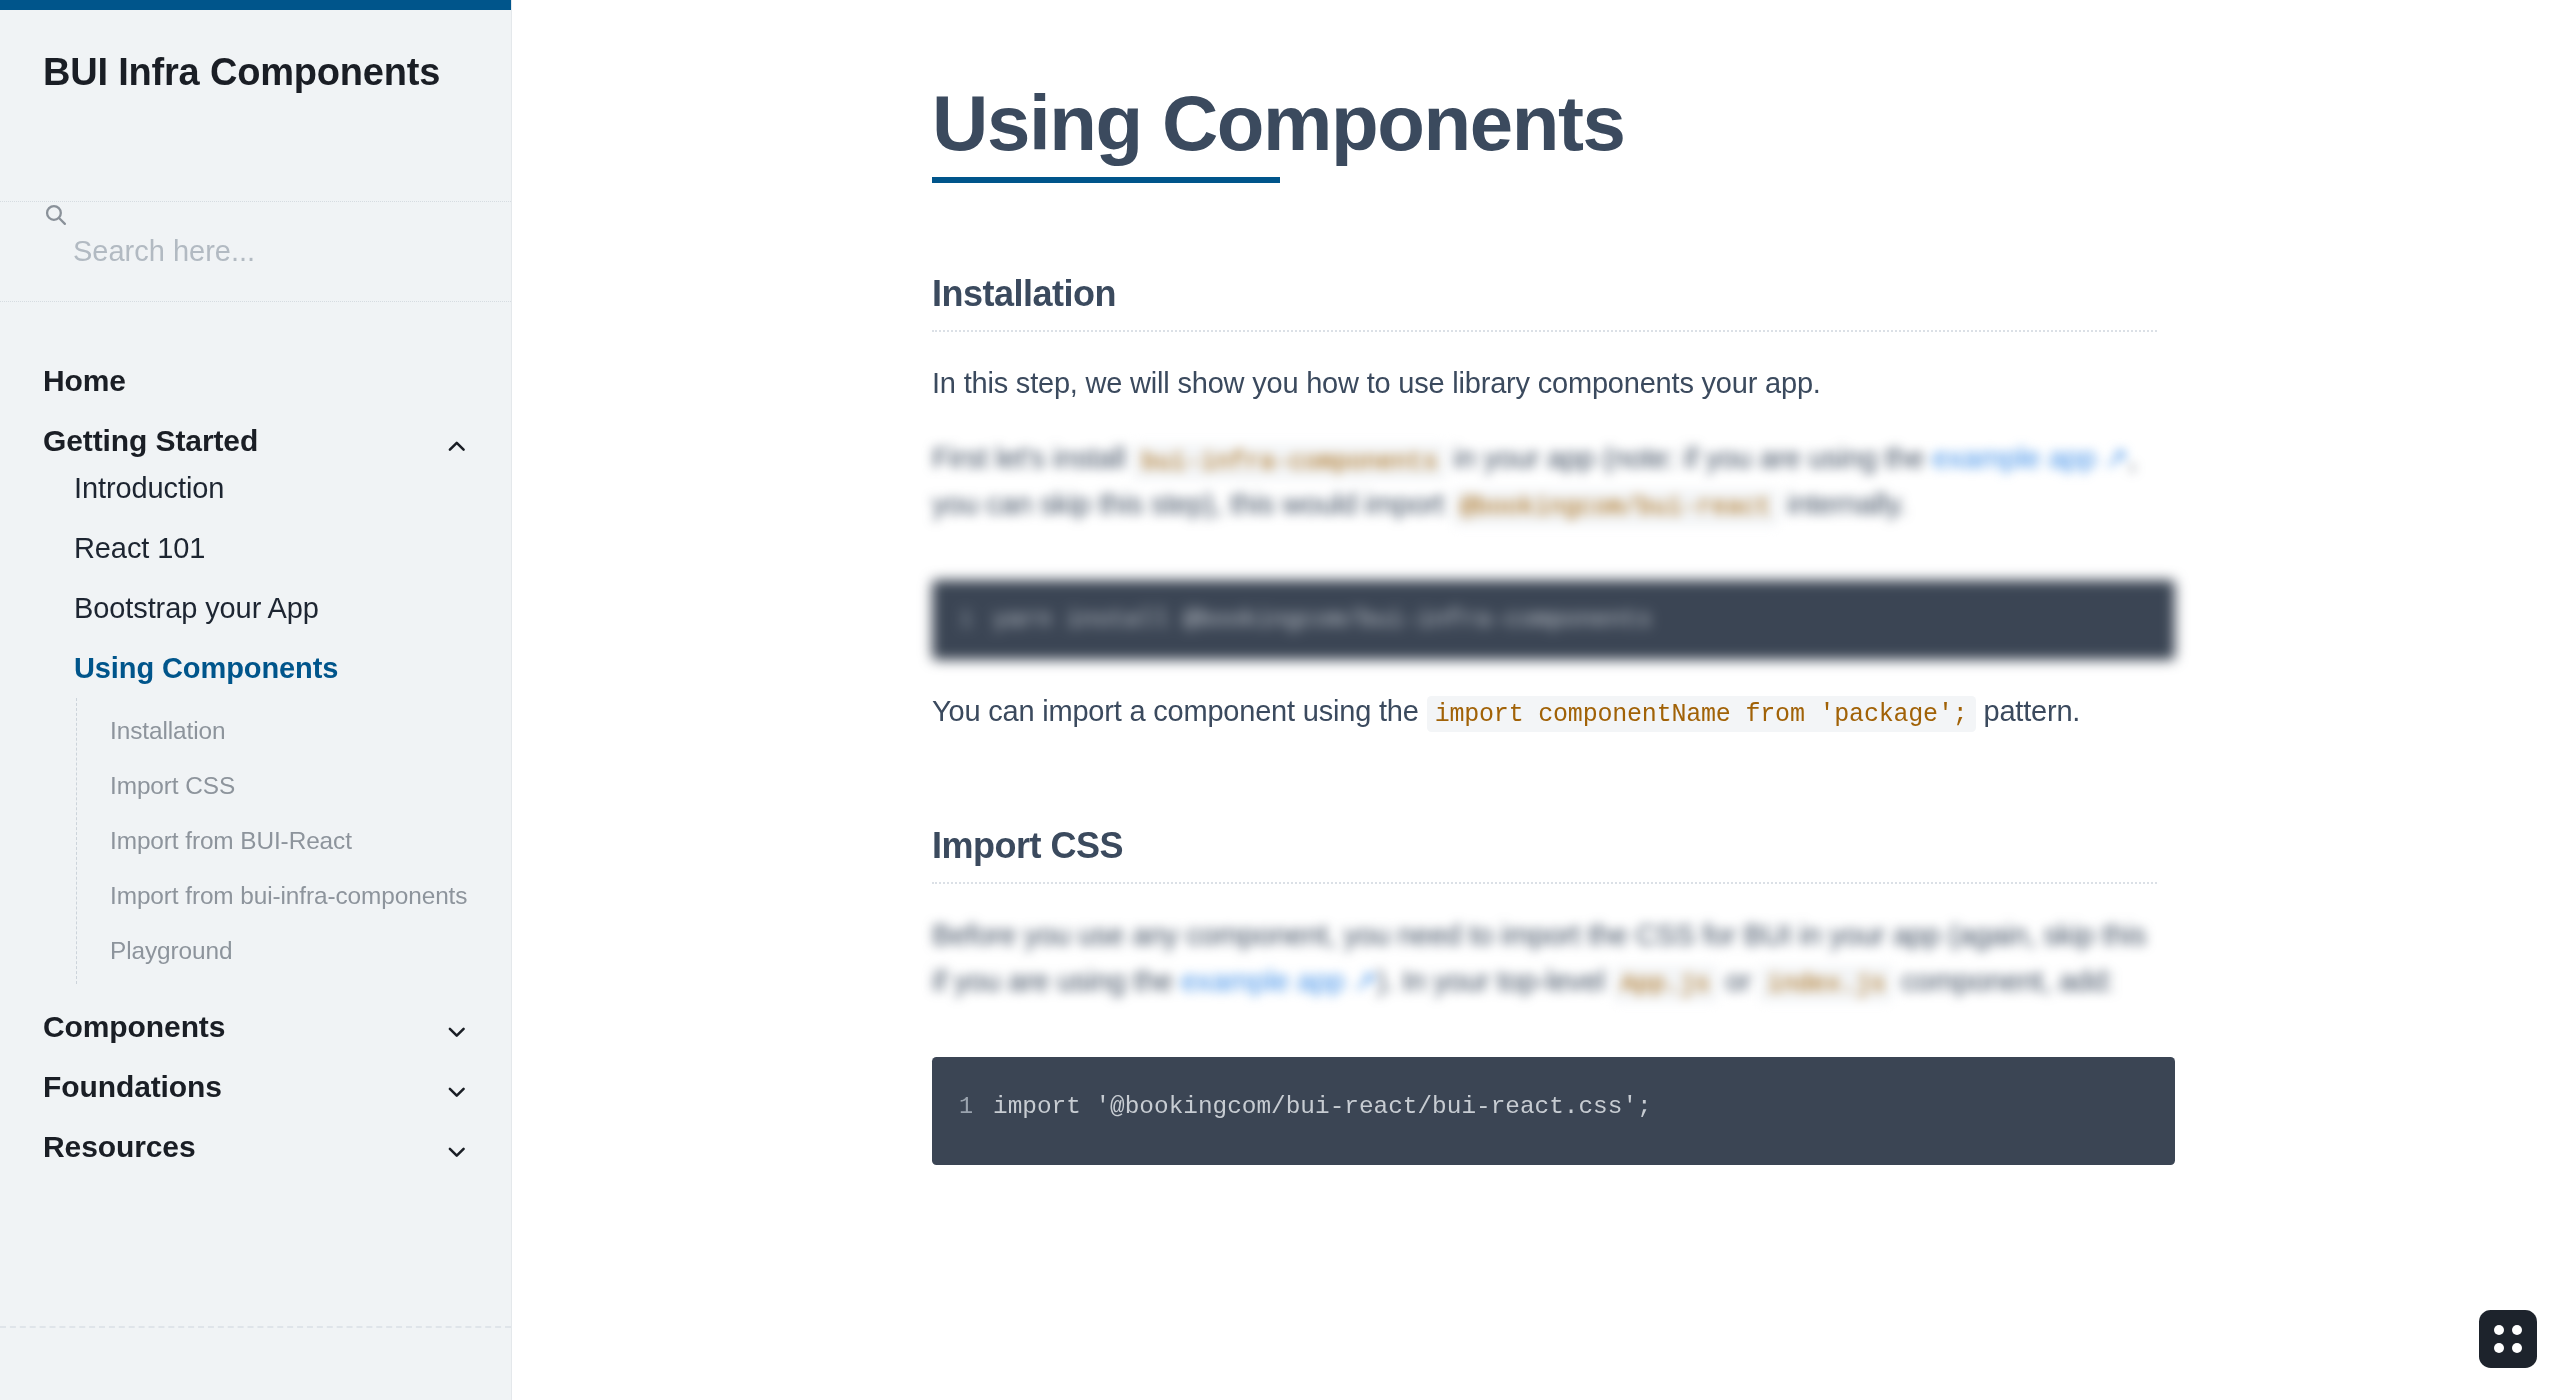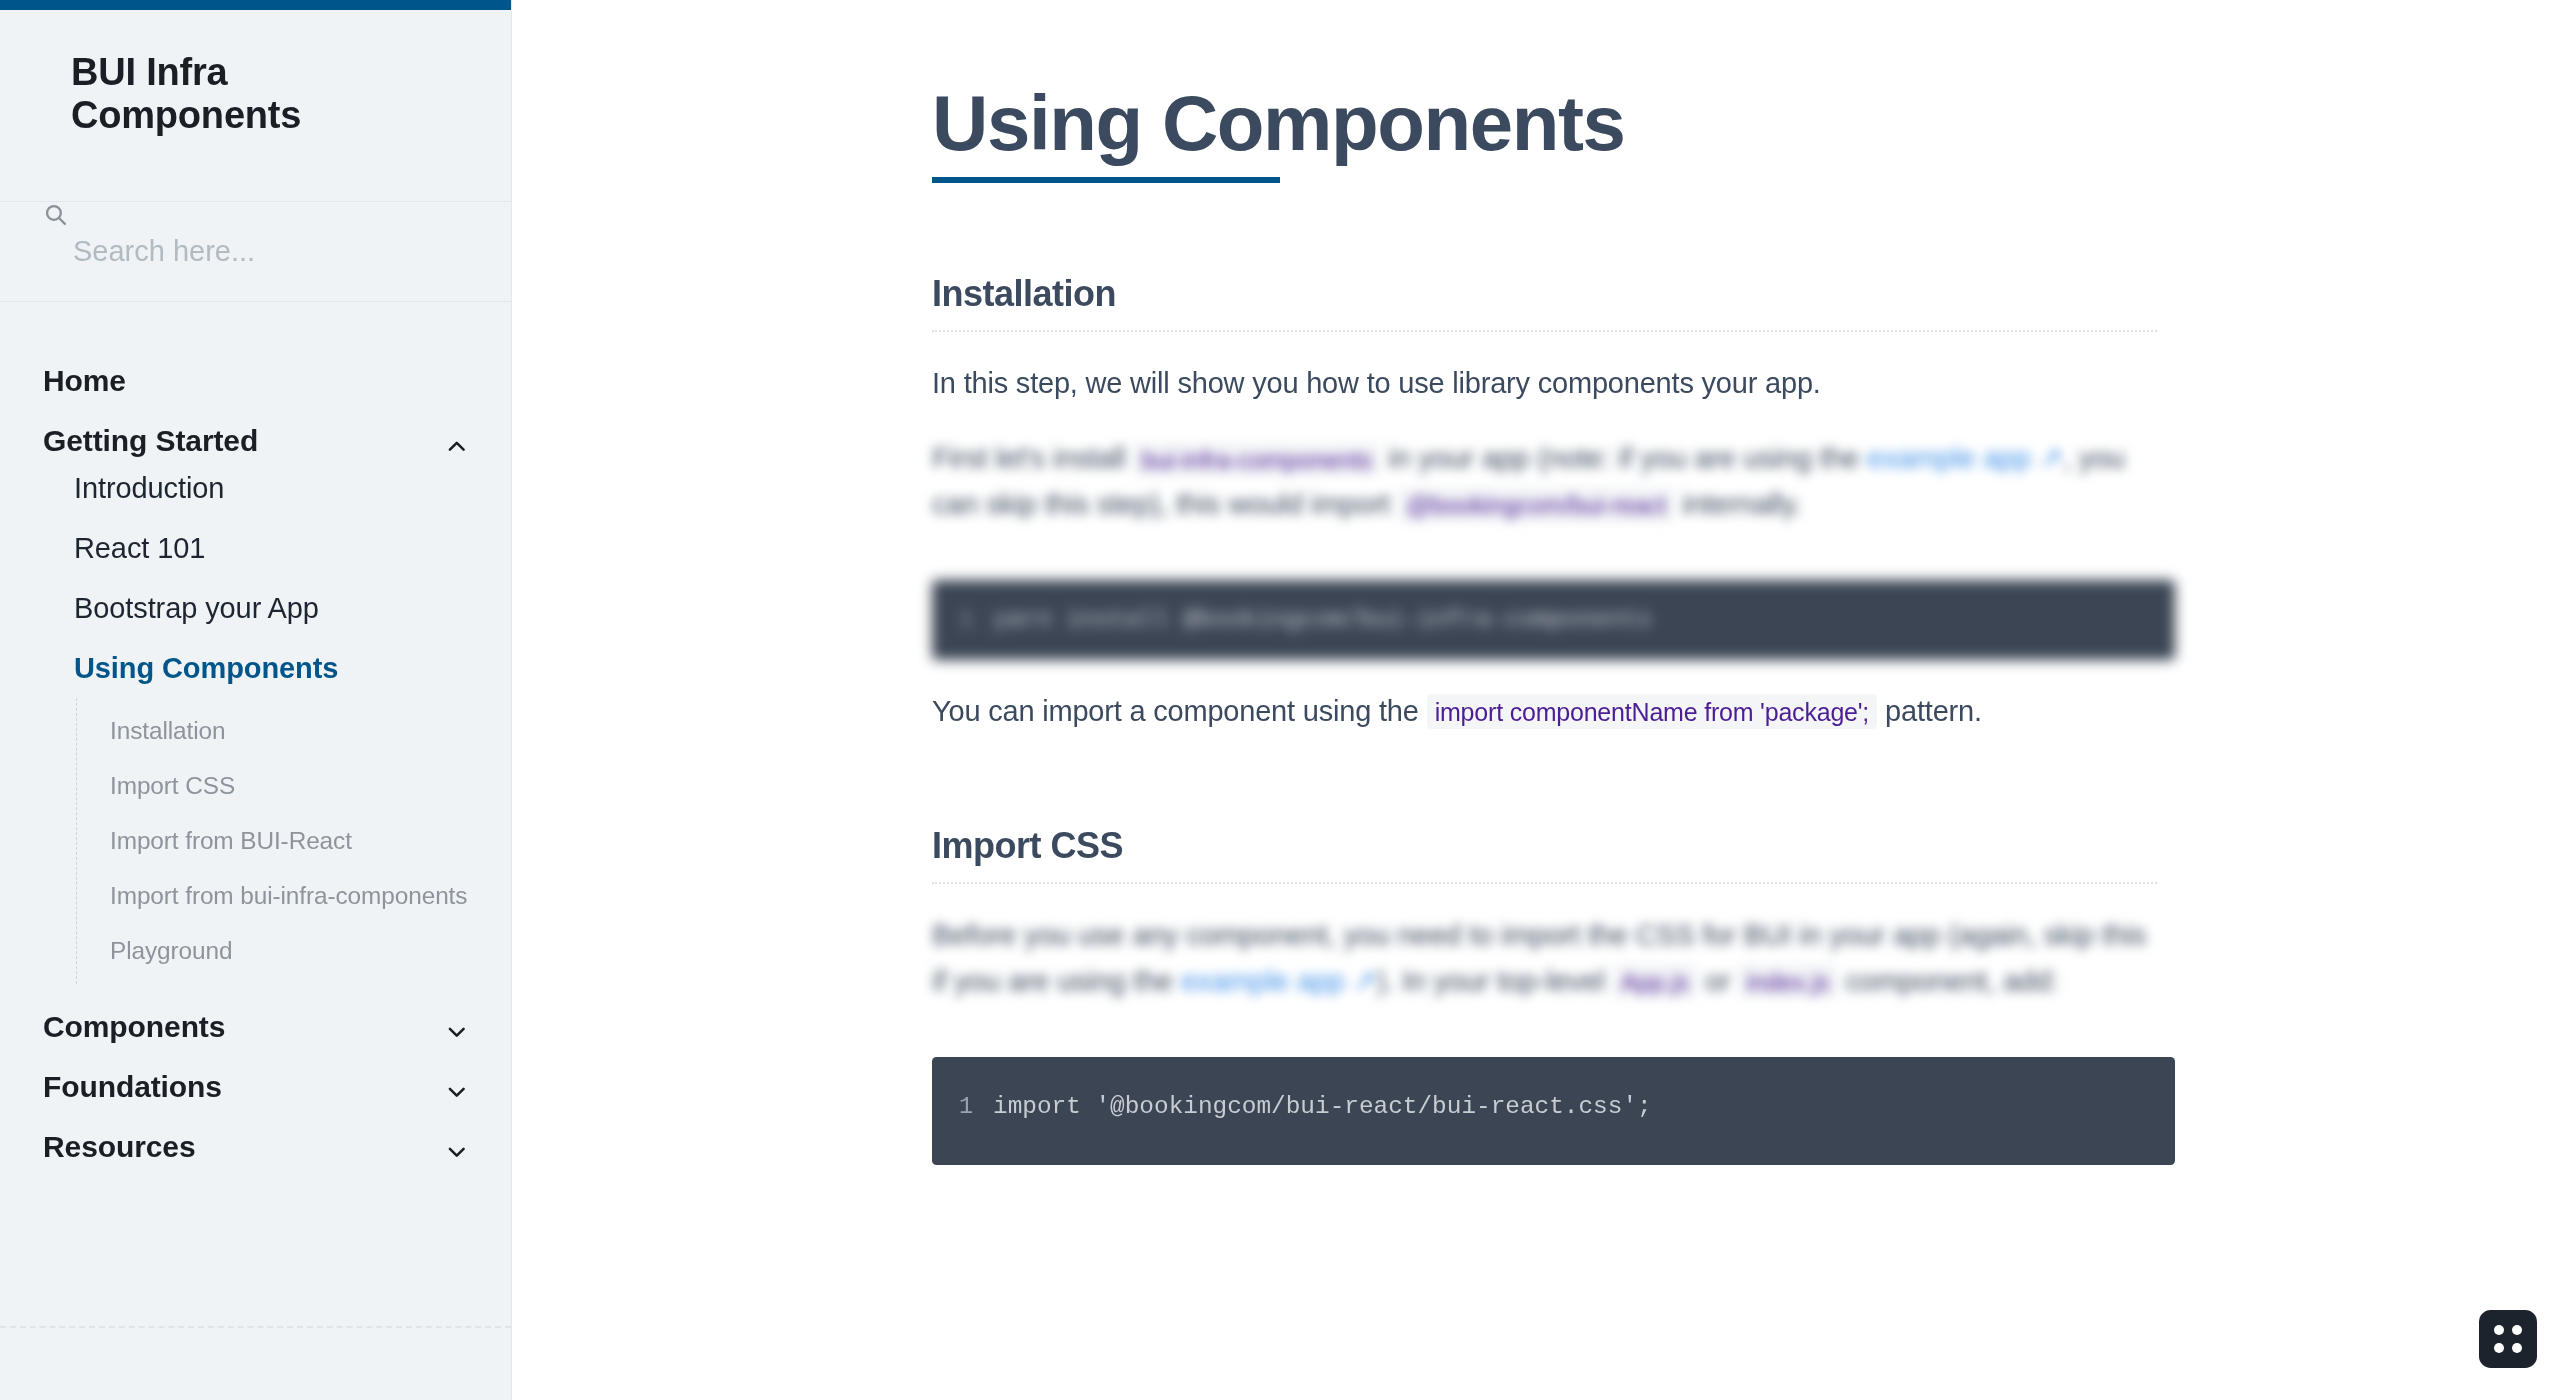--- a/index.html
+++ b/index.html
@@ -42,21 +42,20 @@
   .brand {
     padding: 51px 43px 0 43px;
     height: 201px;
   }
   .brand-title {
     font-size: 38px;
     line-height: 1.12;
     font-weight: 700;
     color: #1a1e25;
     letter-spacing: -0.2px;
-    margin-left: 28px;
   }
 
   .dotted-hr {
     height: 0;
     border-top: 1.8px dotted #d6dce1;
     margin: 0;
   }
 
   .search-row {
     display: flex;
@@ -204,24 +203,24 @@
   .blurred {
     filter: blur(5.4px);
     user-select: none;
   }
   .blurred-strong {
     filter: blur(6.3px);
     user-select: none;
   }
 
   code.inline {
-    font-family: Liberation Sans, sans-serif;
+    font-family: Liberation Mono, monospace;
     font-size: 25px;
     background: #f3f5f7;
-    color: #4c1d95;
+    color: #a16207;
     padding: 3.6px 8.1px;
     border-radius: 4.5px;
     white-space: nowrap;
   }
   a.link {
     color: #3d8ee8;
     text-decoration: none;
   }
 
   .codeblock {

